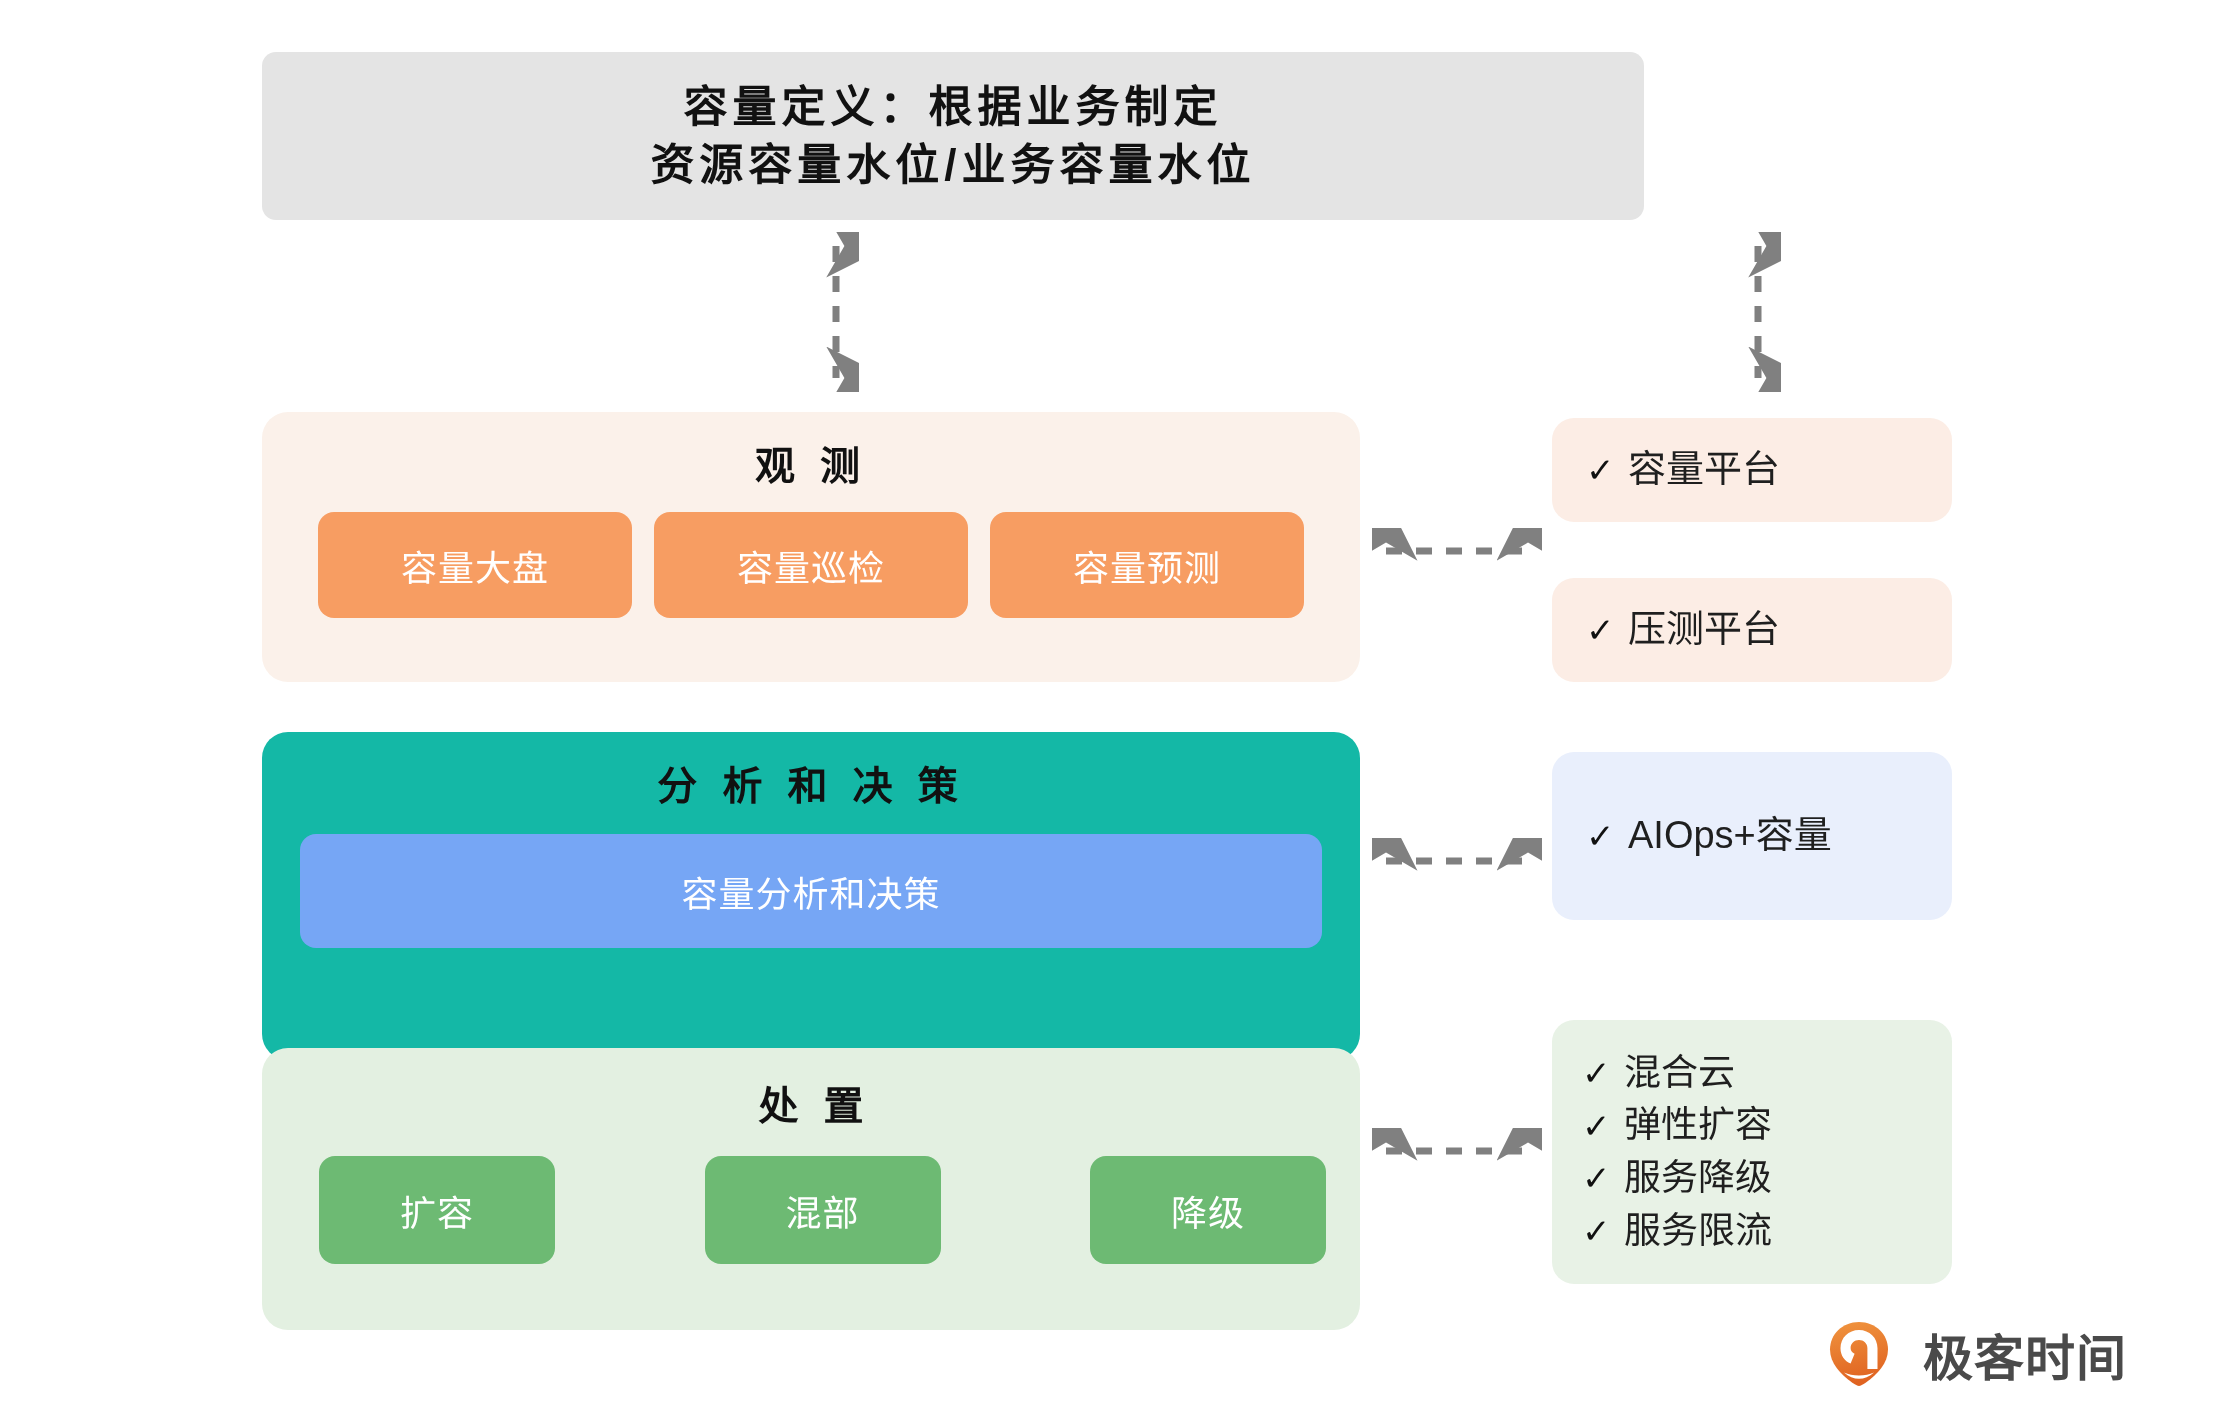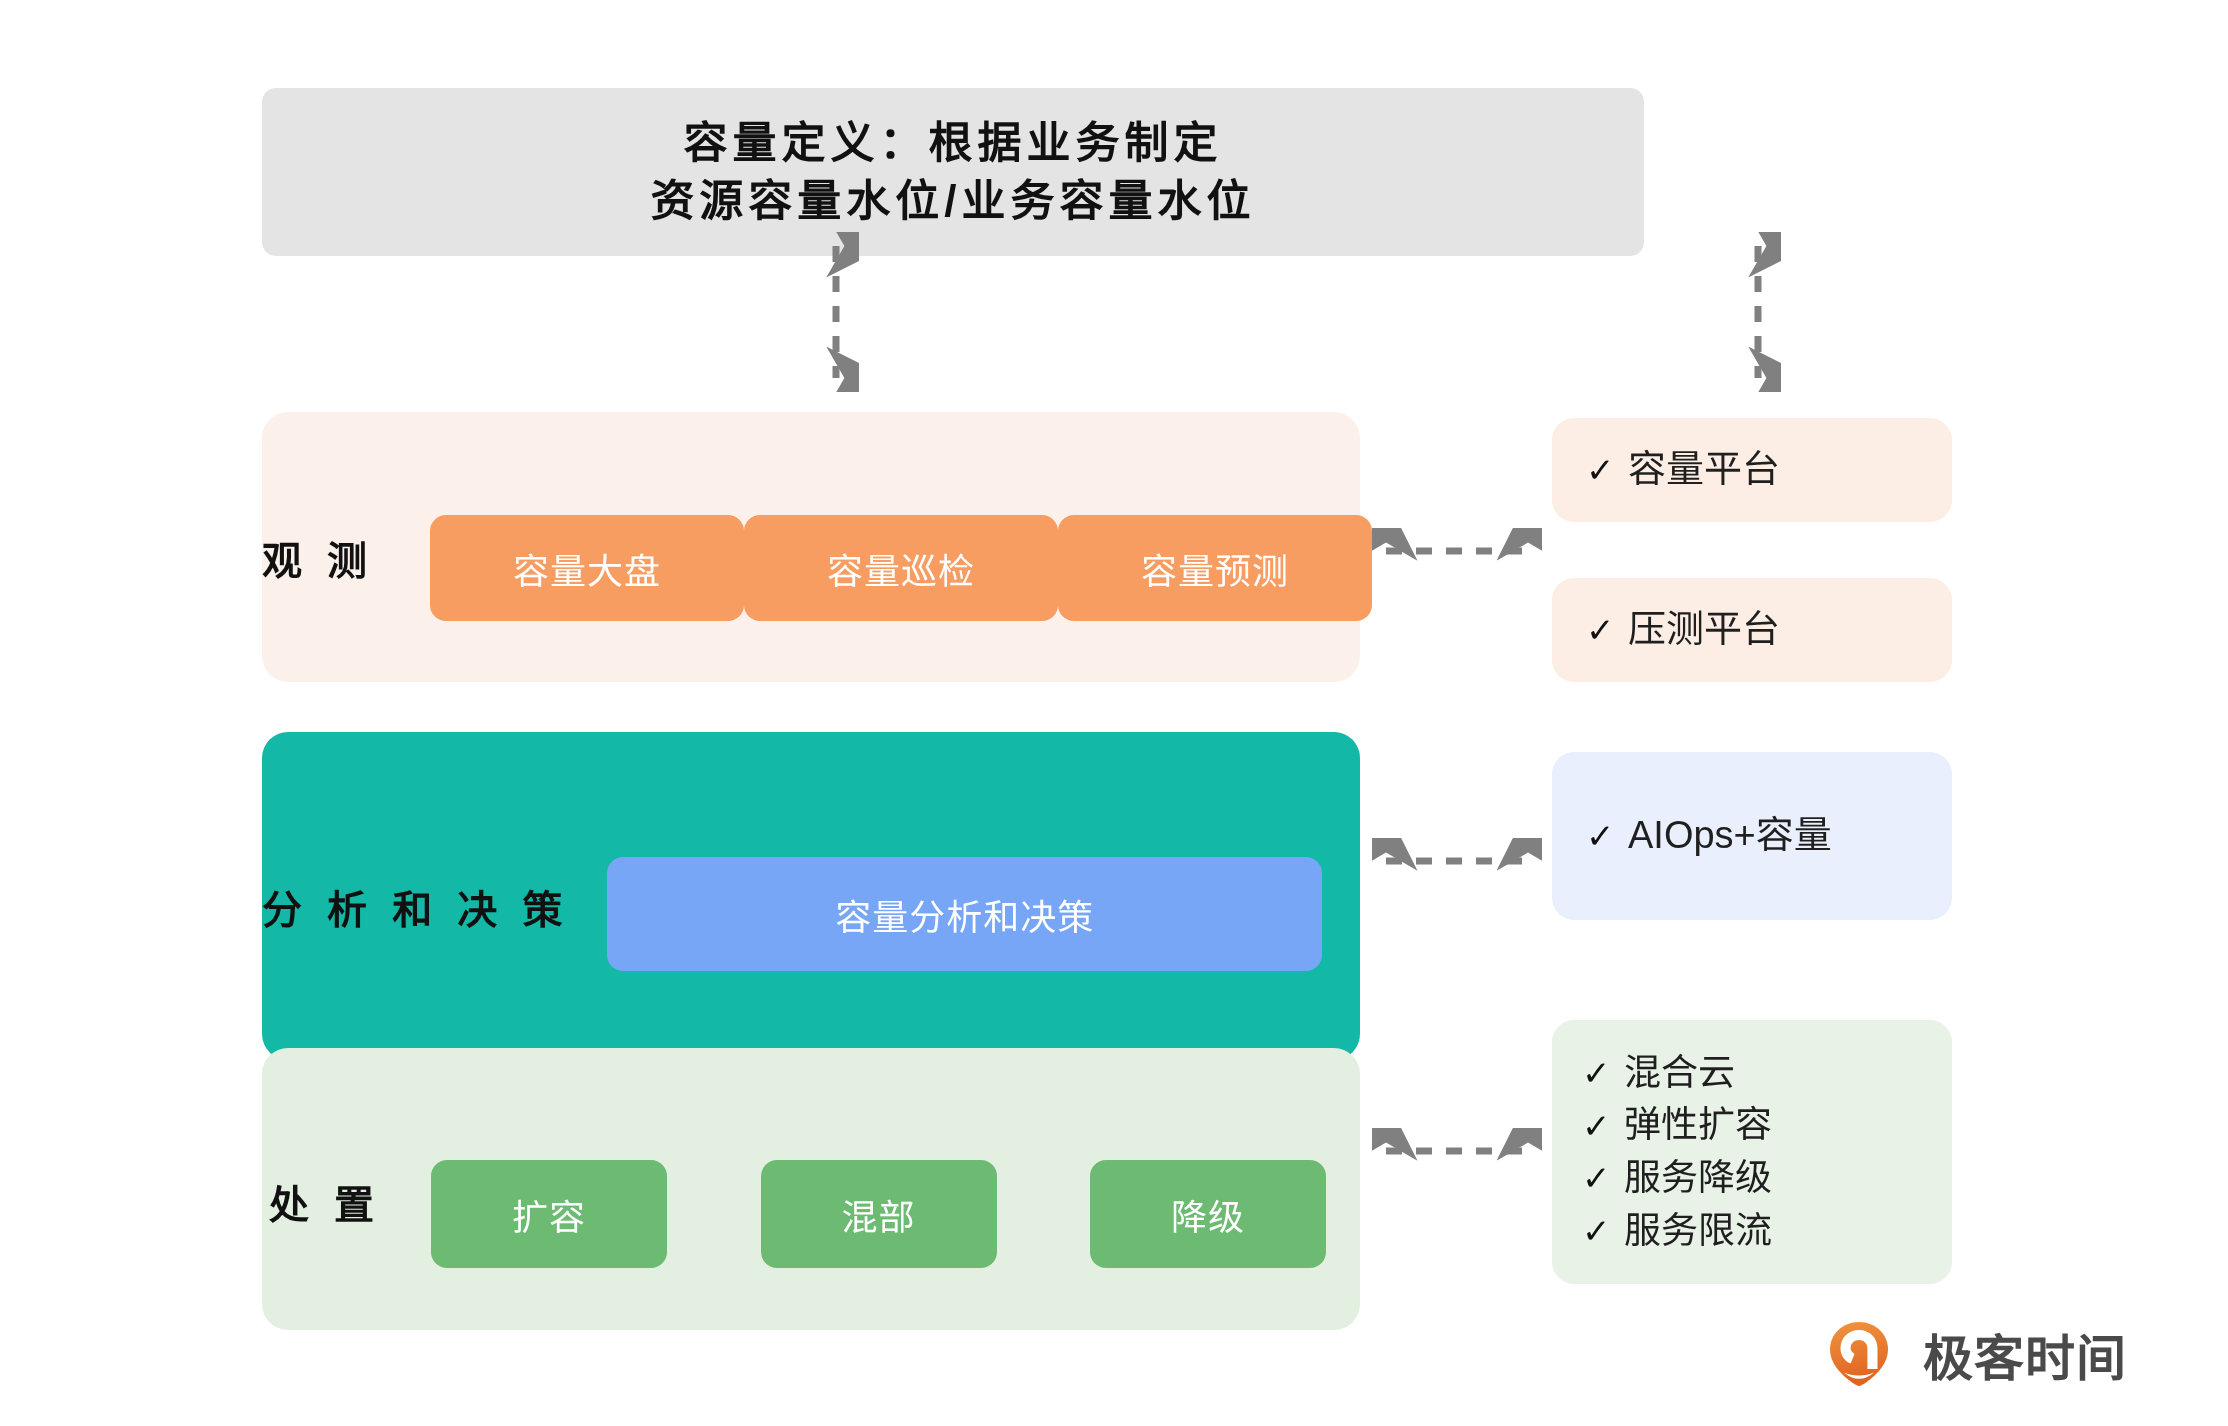--- a/index.html
+++ b/index.html
@@ -29,21 +29,20 @@
     top: 52px;
     width: 1382px;
     height: 168px;
     background: #e4e4e4;
     border-radius: 14px;
     display: flex;
     flex-direction: column;
     align-items: center;
     justify-content: center;
     box-sizing: border-box;
-    margin-top: 36px;
   }
   .header-line {
     font-size: 44px;
     font-weight: 700;
     letter-spacing: 5px;
     line-height: 1.32;
     color: #111111;
     white-space: nowrap;
   }
 
@@ -58,21 +57,21 @@
   }
 
   
   .stage {
     position: absolute;
     left: 262px;
     width: 1098px;
     border-radius: 26px;
     box-sizing: border-box;
     display: flex;
-    flex-direction: row;
+    flex-direction: column;
     align-items: center;
   }
   .stage-title {
     font-size: 40px;
     font-weight: 700;
     letter-spacing: 7px;
     color: #111111;
     text-align: center;
     white-space: nowrap;
   }

